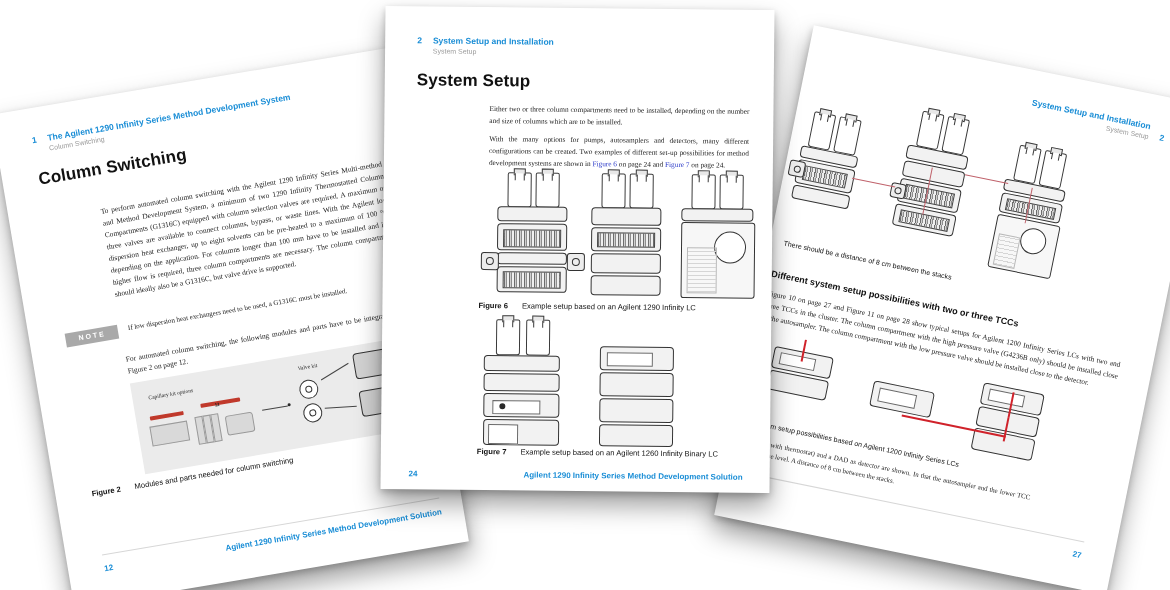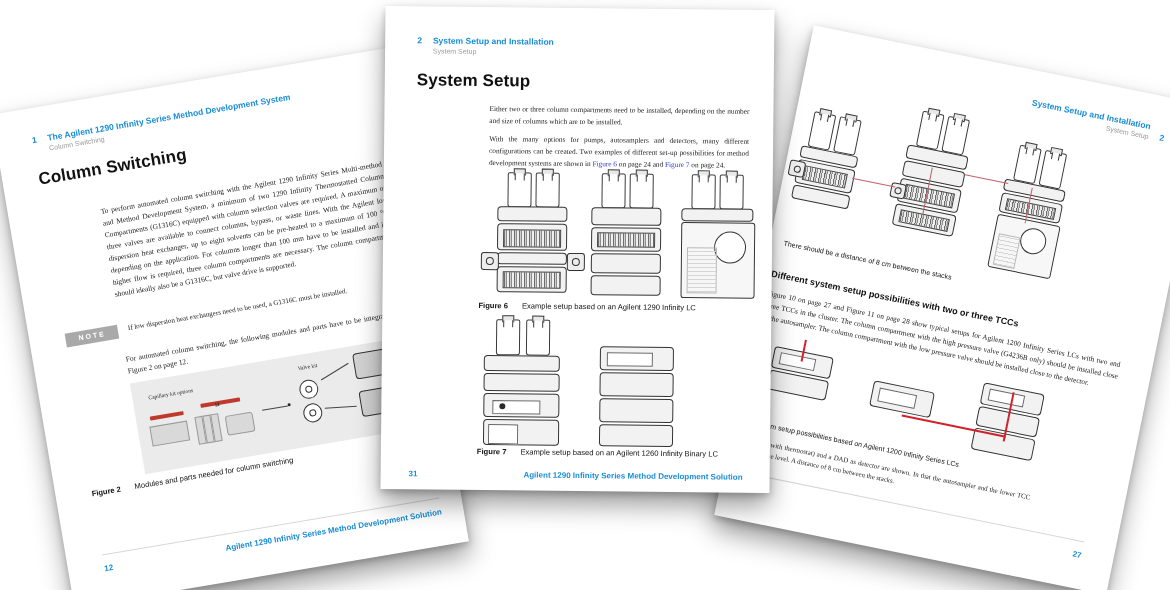--- a/index.html
+++ b/index.html
@@ -371,20 +371,20 @@
         <div class="mod" style="left:122px;top:80px;width:74px;height:24px;"></div>
         <div class="mod" style="left:122px;top:106px;width:74px;height:22px;"></div>
       </div>
 
       <div class="fig-cap" style="position:absolute;left:96px;top:440px;">
         <span class="fl">Figure 7</span>
         <span class="ft">Example setup based on an Agilent 1260 Infinity Binary LC</span>
       </div>
 
       <div class="footer" style="left:28px;top:463px;width:334px;justify-content:space-between;">
-        <span class="pnum">31</span>
+        <span class="pnum">24</span>
         <span class="ftxt">Agilent 1290 Infinity Series Method Development Solution</span>
       </div>
 
     </div>
   </div>
 
 </div>
 
 </body></html>

